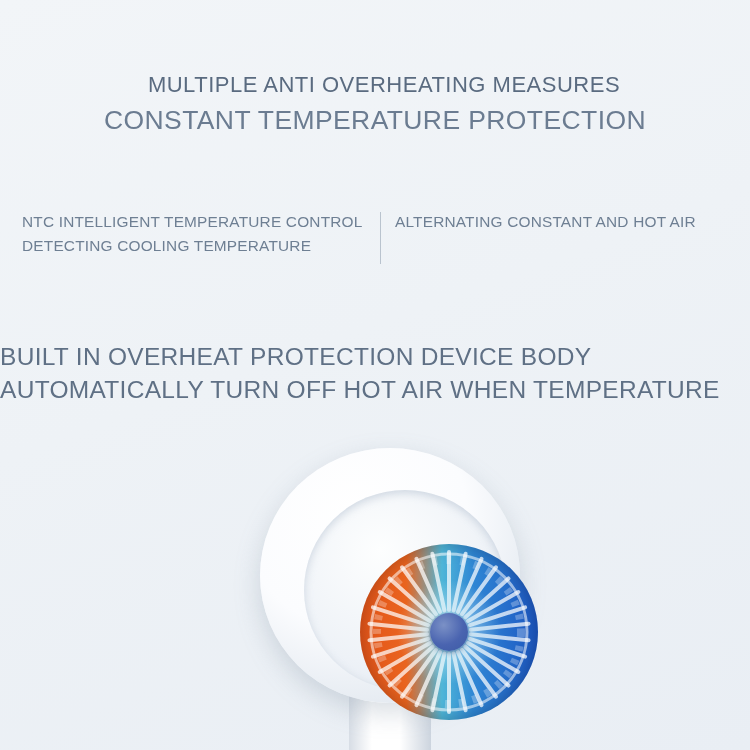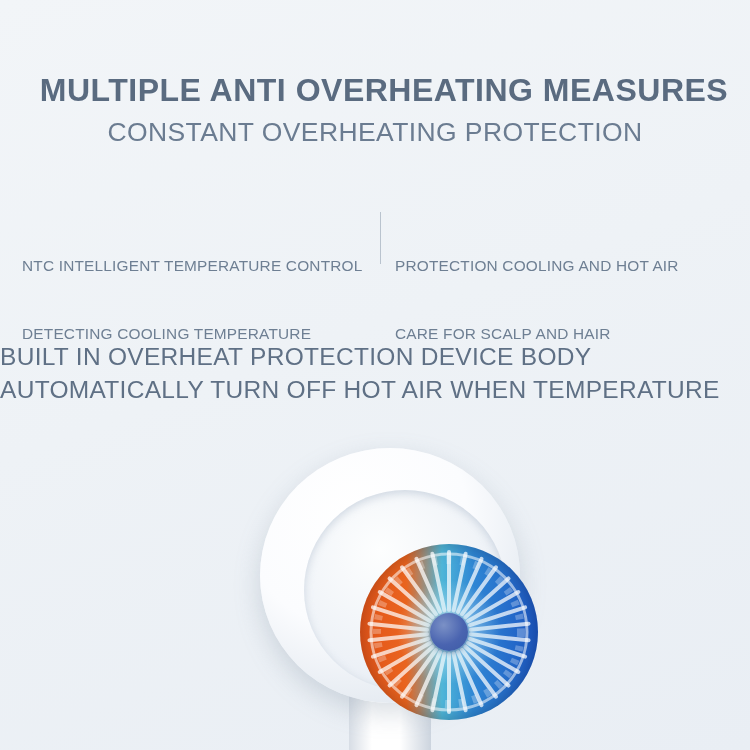--- a/index.html
+++ b/index.html
@@ -24,24 +24,24 @@
 
   
   .headline-wrap {
     position: absolute;
     top: 72px;
     left: 0;
     width: 750px;
     text-align: center;
   }
   .headline-main {
-    font-size: 32px;
+    font-size: 22px;
     letter-spacing: 0.5px;
     color: #5a6b80;
-    font-weight: 700;
+    font-weight: 400;
     line-height: 1.15;
     white-space: nowrap;
     padding-left: 18px;
   }
   .headline-sub {
     margin-top: 8px;
     font-size: 26.5px;
     letter-spacing: 0.4px;
     color: #6b7c91;
     font-weight: 400;
@@ -59,21 +59,20 @@
     align-items: flex-start;
   }
   .feature-col {
     font-size: 15.4px;
     line-height: 1.55;
     color: #6e7f93;
     letter-spacing: 0.2px;
   }
   .feature-col .line {
     white-space: nowrap;
-    margin-top: 44px;
   }
   .feature-left {
     width: 358px;
     padding-right: 10px;
     box-sizing: border-box;
   }
   .feature-divider {
     width: 1px;
     align-self: stretch;
     background: #b9c3ce;
@@ -170,32 +169,31 @@
     box-shadow: 0 2px 5px rgba(20, 40, 90, 0.45);
   }
 </style>
 </head>
 <body>
 
 <div class="page">
 
   <div class="headline-wrap">
     <div class="headline-main">MULTIPLE ANTI OVERHEATING MEASURES</div>
-    <div class="headline-sub">CONSTANT OVERHEATING PROTECTION</div>
+    <div class="headline-sub">CONSTANT TEMPERATURE PROTECTION</div>
   </div>
 
   <div class="features">
     <div class="feature-col feature-left">
       <div class="line">NTC INTELLIGENT TEMPERATURE CONTROL</div>
       <div class="line">DETECTING COOLING TEMPERATURE</div>
     </div>
     <div class="feature-divider"></div>
     <div class="feature-col feature-right">
-      <div class="line">PROTECTION COOLING AND HOT AIR</div>
-      <div class="line">CARE FOR SCALP AND HAIR</div>
+      <div class="line">ALTERNATING CONSTANT AND HOT AIR</div>
     </div>
   </div>
 
   <div class="statement">
     <div class="line">BUILT IN OVERHEAT PROTECTION DEVICE BODY</div>
     <div class="line">AUTOMATICALLY TURN OFF HOT AIR WHEN TEMPERATURE</div>
   </div>
 
   <div class="product">
     <div class="handle"></div>

